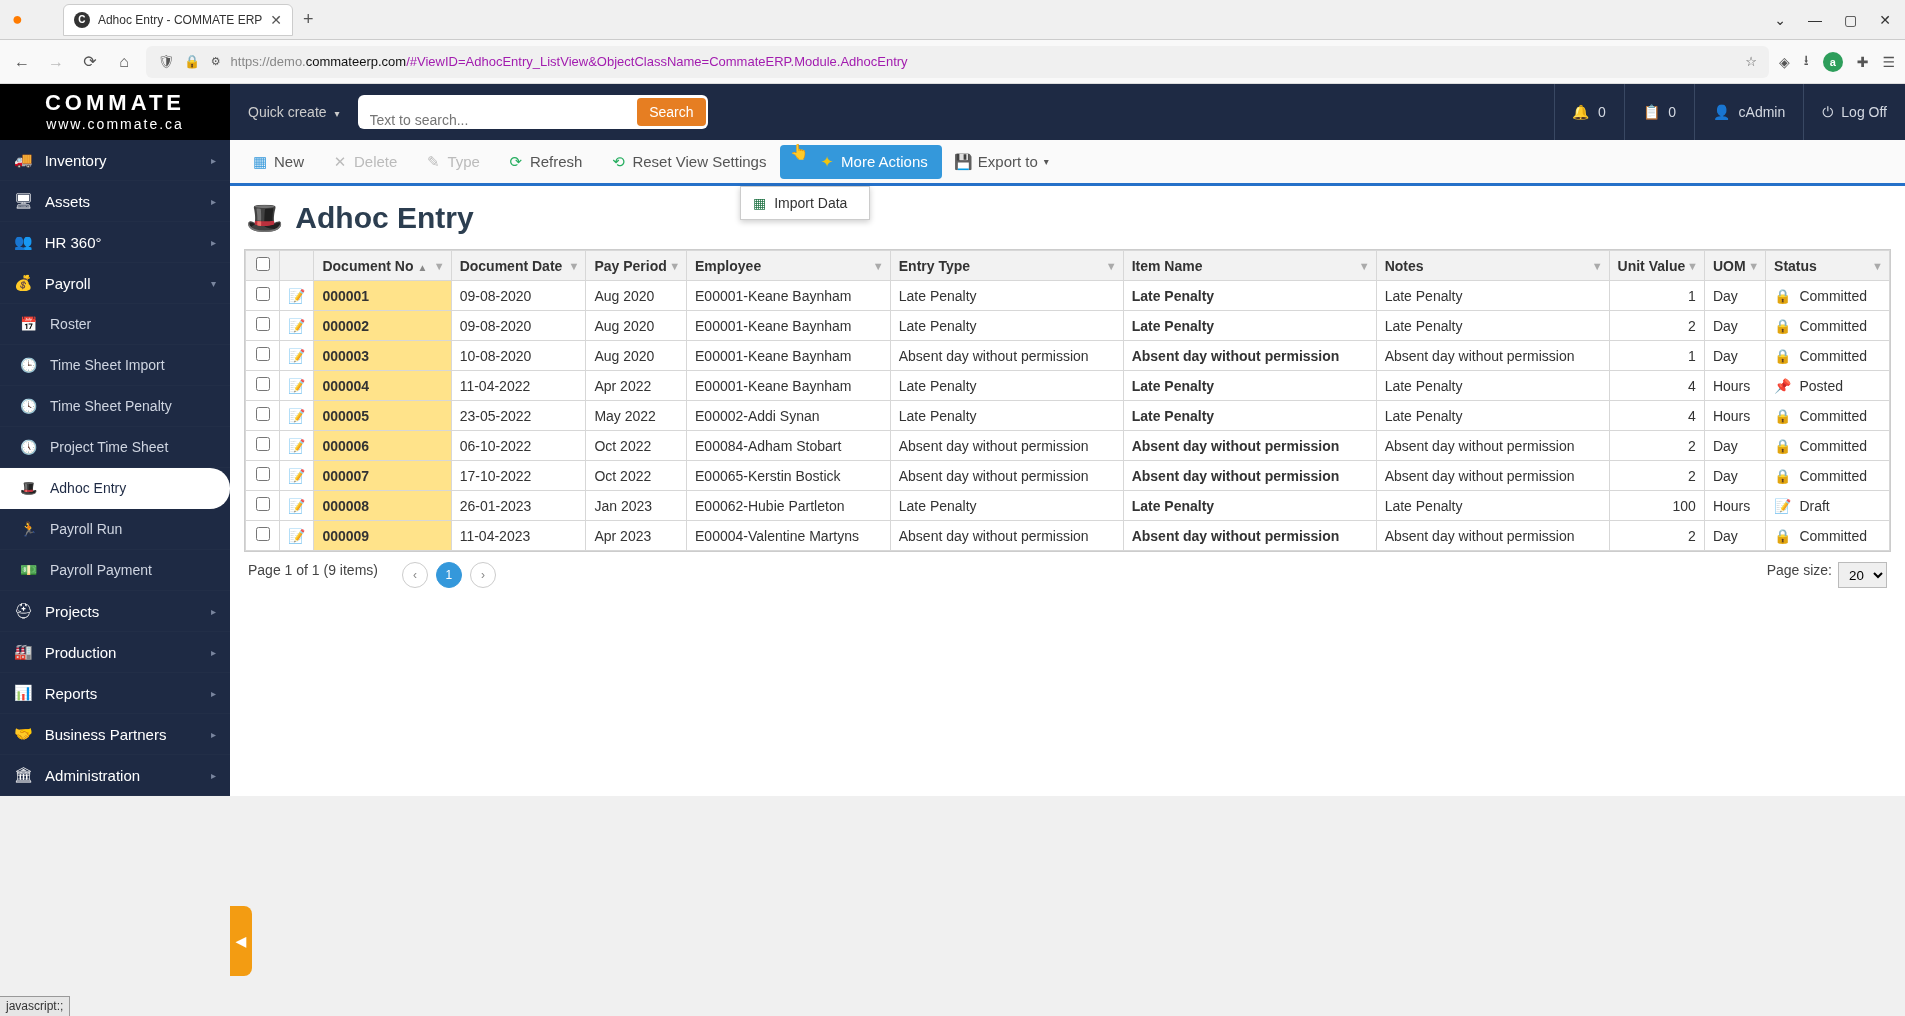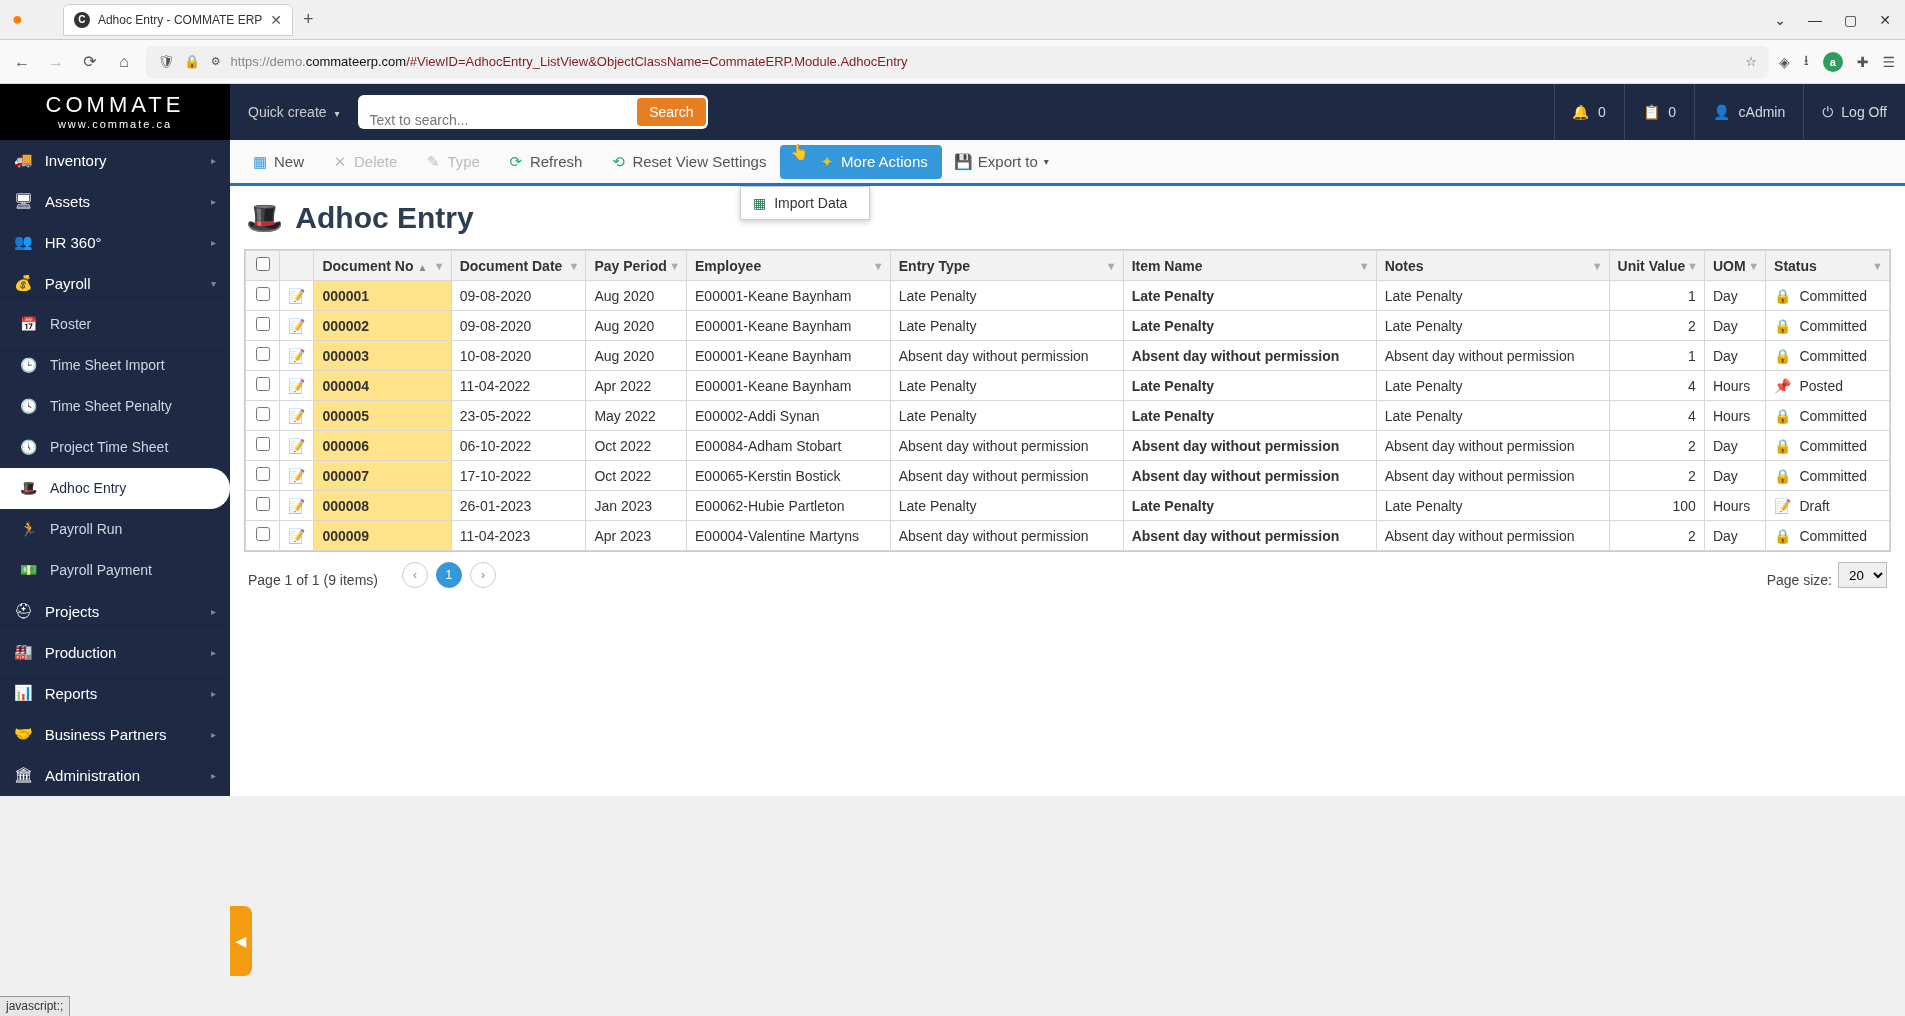--- a/index.html
+++ b/index.html
@@ -17,22 +17,22 @@
 
 .url-bar-row { height: 44px; background:#f9f9f9; display:flex; align-items:center; padding: 0 10px; gap:10px; border-bottom:1px solid #ddd; }
 .nav-btn { color:#555; font-size:16px; width:24px; text-align:center; cursor:pointer; }
 .url-bar { flex:1; height:32px; background:#f0f0f0; border-radius:6px; display:flex; align-items:center; padding:0 12px; gap:10px; color:#555; font-size:13px; }
 .url-text { flex:1; white-space:nowrap; overflow:hidden; }
 .url-text .domain { color:#111; }
 .right-icons { display:flex; gap:14px; color:#555; align-items:center; }
 .ext-icon { width:20px; height:20px; background:#2e9e5b; border-radius:50%; color:#fff; display:flex; align-items:center; justify-content:center; font-size:11px; font-weight:bold;}
 .topbar { height:56px; background:#1e2a44; color:#fff; display:flex; align-items:center; }
 .logo { width:230px; height:56px; background:#000; display:flex; flex-direction:column; align-items:center; justify-content:center; color:#fff; }
-.logo-main { font-family: "Arial Black", Arial; font-weight:400; font-size:22px; letter-spacing:4px; line-height:1; }
-.logo-sub { font-size:11px; letter-spacing:2px; margin-top:2px; }
+.logo-main { font-family: "Arial Black", Arial; font-weight:700; font-size:22px; letter-spacing:4px; line-height:1; }
+.logo-sub { font-size:14px; letter-spacing:2px; margin-top:2px; }
 .quick-create { padding:0 18px; color:#ccc; font-size:14px; cursor:pointer; }
 .searchbox { background:#fff; border-radius:6px; display:flex; align-items:center; height:34px; width:350px; padding:2px; }
 .searchbox input { border:none; outline:none; flex:1; padding:0 10px; font-size:14px; color:#333;margin-top:16px; }
 .searchbox button { background:#e67e22; color:#fff; border:none; border-radius:4px; height:28px; padding:0 12px; font-size:14px; font-weight:500; cursor:pointer; }
 .topbar-spacer { flex:1; }
 .topbar-right { display:flex; align-items:center; gap:0; }
 .topbar-item { display:flex; align-items:center; gap:8px; padding:0 18px; height:56px; border-left:1px solid #394863; color:#d4d9e2; cursor:pointer; }
 
 
 .body-row { display:flex; height: calc(100% - 56px); }
@@ -70,21 +70,21 @@
 td.checkbox-cell, th.checkbox-cell { width:34px; text-align:center; }
 td.edit-cell { width:34px; text-align:center; color:#2571c9; cursor:pointer; }
 td.doc-no { background:#ffe38a; font-weight:700; color:#333; }
 td.item-name { font-weight:700; }
 td.unit-val { text-align:right; }
 .status-cell { white-space:nowrap; }
 .lock-ico { color:#d4a017; margin-right:4px; }
 .draft-ico { color:#d4a017; margin-right:4px; }
 .post-ico { margin-right:4px; }
 
-.pager { display:flex; align-items:flex-end; padding:10px 18px; font-size:14px; color:#444; }
+.pager { display:flex; align-items:flex-start; padding:10px 18px; font-size:14px; color:#444; }
 .pager .page-btn { width:26px; height:26px; border:1px solid #ccc; border-radius:50%; display:inline-flex; align-items:center; justify-content:center; margin:0 4px; color:#888; cursor:pointer; font-size:12px; }
 .pager .page-btn.active { background:#3498db; color:#fff; border-color:#3498db; }
 .pager .spacer { flex:1; }
 .pager select { height:26px; border:1px solid #bbb; padding:0 6px; }
 
 .statusbar { position:fixed; left:0; bottom:0; height:20px; background:#e6e6e6; color:#333; font-size:12px; padding:2px 6px; border:1px solid #999; border-left:none; border-bottom:none;margin-top:41px; }
 input[type=checkbox]{ width:14px; height:14px; }
 </style>
 </head>
 <body>
@@ -108,21 +108,21 @@
 <div class="url-bar-row">
   <span class="nav-btn">←</span>
   <span class="nav-btn" style="color:#bbb;">→</span>
   <span class="nav-btn">⟳</span>
   <span class="nav-btn">⌂</span>
   <div class="url-bar">
     <span>🛡</span>
     <span>🔒</span>
     <span style="font-size:11px;">⚙</span>
     <span class="url-text">
-      <span style="color:#888">https://demo.</span><span class="domain">commateerp.com</span><span style="color:#7f1d1d">/#ViewID=AdhocEntry_ListView&amp;ObjectClassName=CommateERP.Module.AdhocEntry</span>
+      <span style="color:#888">https://demo.</span><span class="domain">commateerp.com</span><span style="color:#a21caf">/#ViewID=AdhocEntry_ListView&amp;ObjectClassName=CommateERP.Module.AdhocEntry</span>
     </span>
     <span>☆</span>
   </div>
   <div class="right-icons">
     <span>◈</span>
     <span>⭳</span>
     <span class="ext-icon">a</span>
     <span>✚</span>
     <span>☰</span>
   </div>

